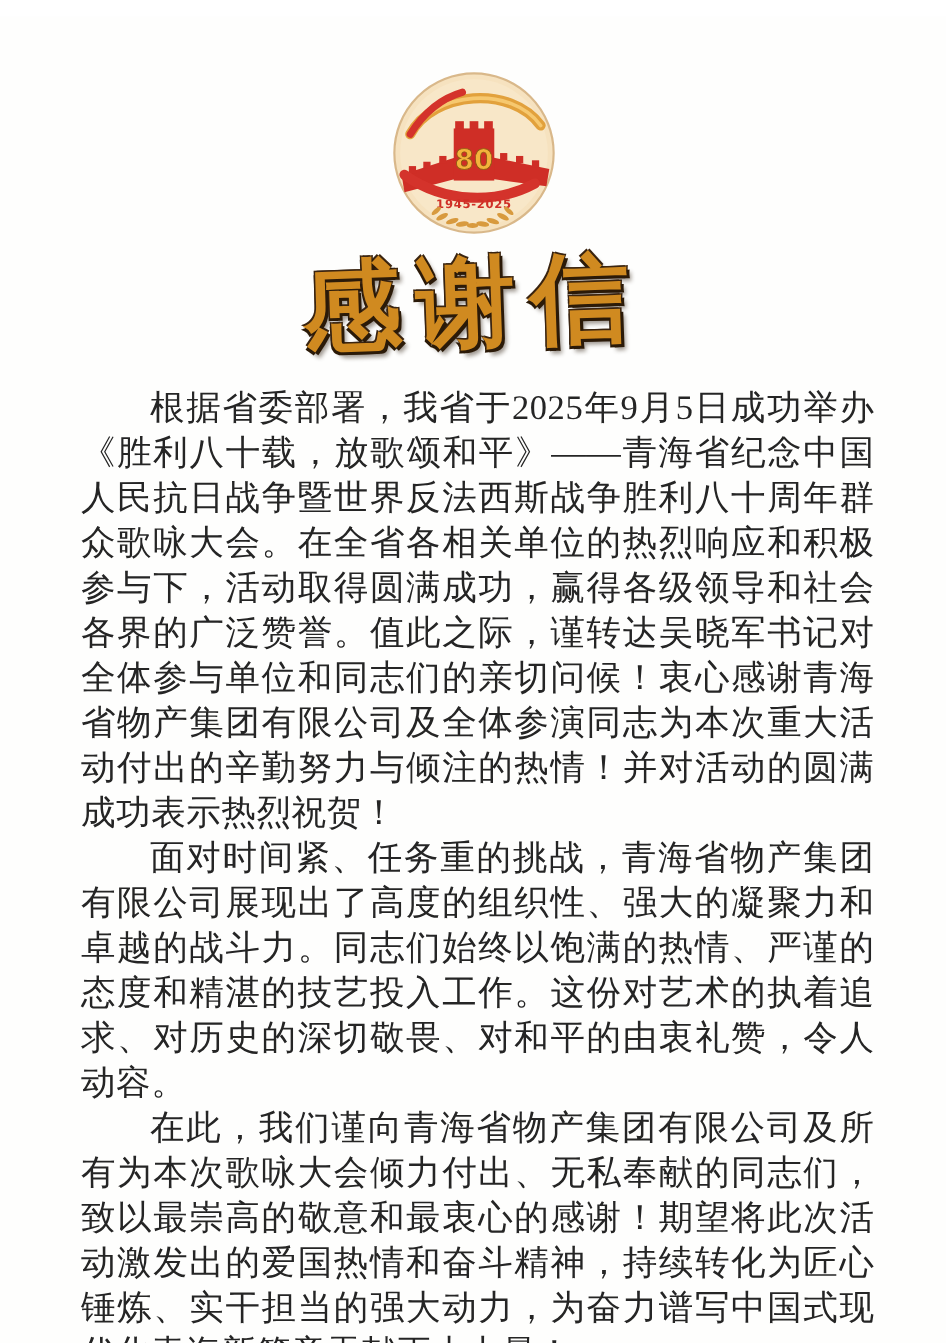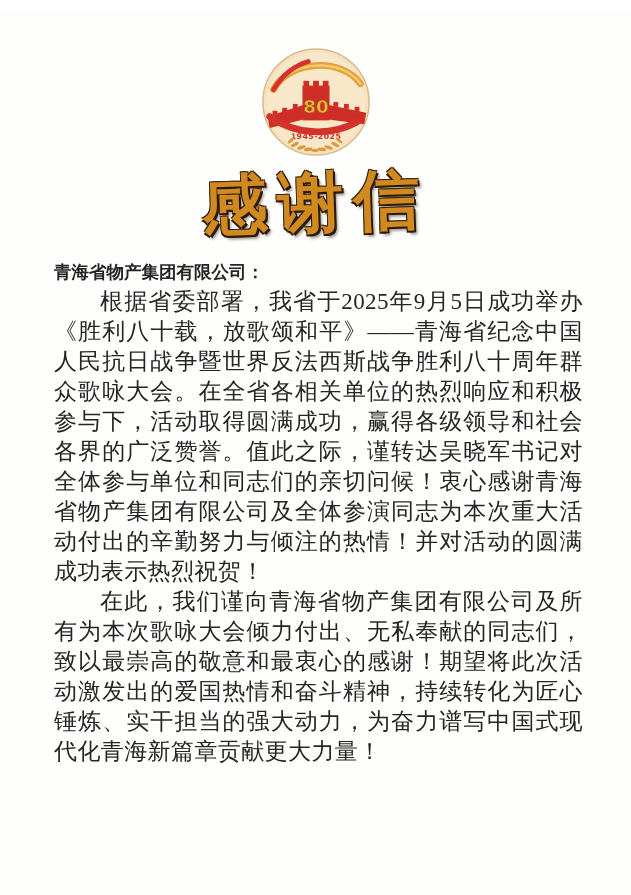--- a/index.html
+++ b/index.html
@@ -91,20 +91,20 @@
       <ellipse cx="73" cy="104" rx="4.5" ry="1.8" transform="rotate(18 73 104)"></ellipse>
       <ellipse cx="80" cy="101" rx="4.5" ry="1.8" transform="rotate(28 80 101)"></ellipse>
       <ellipse cx="34" cy="97" rx="4" ry="1.6" transform="rotate(-40 34 97)"></ellipse>
       <ellipse cx="84" cy="97" rx="4" ry="1.6" transform="rotate(40 84 97)"></ellipse>
     </g>
   </svg>
 
   <h1 class="title">感谢信</h1>
 
   <div class="body-text">
-    <p class="salutation">青海省物产集团有限公司：</p>
     <div>
         <p class="para">根据省委部署，我省于2025年9月5日成功举办《胜利八十载，放歌颂和平》——青海省纪念中国人民抗日战争暨世界反法西斯战争胜利八十周年群众歌咏大会。在全省各相关单位的热烈响应和积极参与下，活动取得圆满成功，赢得各级领导和社会各界的广泛赞誉。值此之际，谨转达吴晓军书记对全体参与单位和同志们的亲切问候！衷心感谢青海省物产集团有限公司及全体参演同志为本次重大活动付出的辛勤努力与倾注的热情！并对活动的圆满成功表示热烈祝贺！</p>
+        <p class="para">面对时间紧、任务重的挑战，青海省物产集团有限公司展现出了高度的组织性、强大的凝聚力和卓越的战斗力。同志们始终以饱满的热情、严谨的态度和精湛的技艺投入工作。这份对艺术的执着追求、对历史的深切敬畏、对和平的由衷礼赞，令人动容。</p>
         <p class="para">在此，我们谨向青海省物产集团有限公司及所有为本次歌咏大会倾力付出、无私奉献的同志们，致以最崇高的敬意和最衷心的感谢！期望将此次活动激发出的爱国热情和奋斗精神，持续转化为匠心锤炼、实干担当的强大动力，为奋力谱写中国式现代化青海新篇章贡献更大力量！</p>
       </div>
   </div>
 
 </div>
 
 </body></html>

